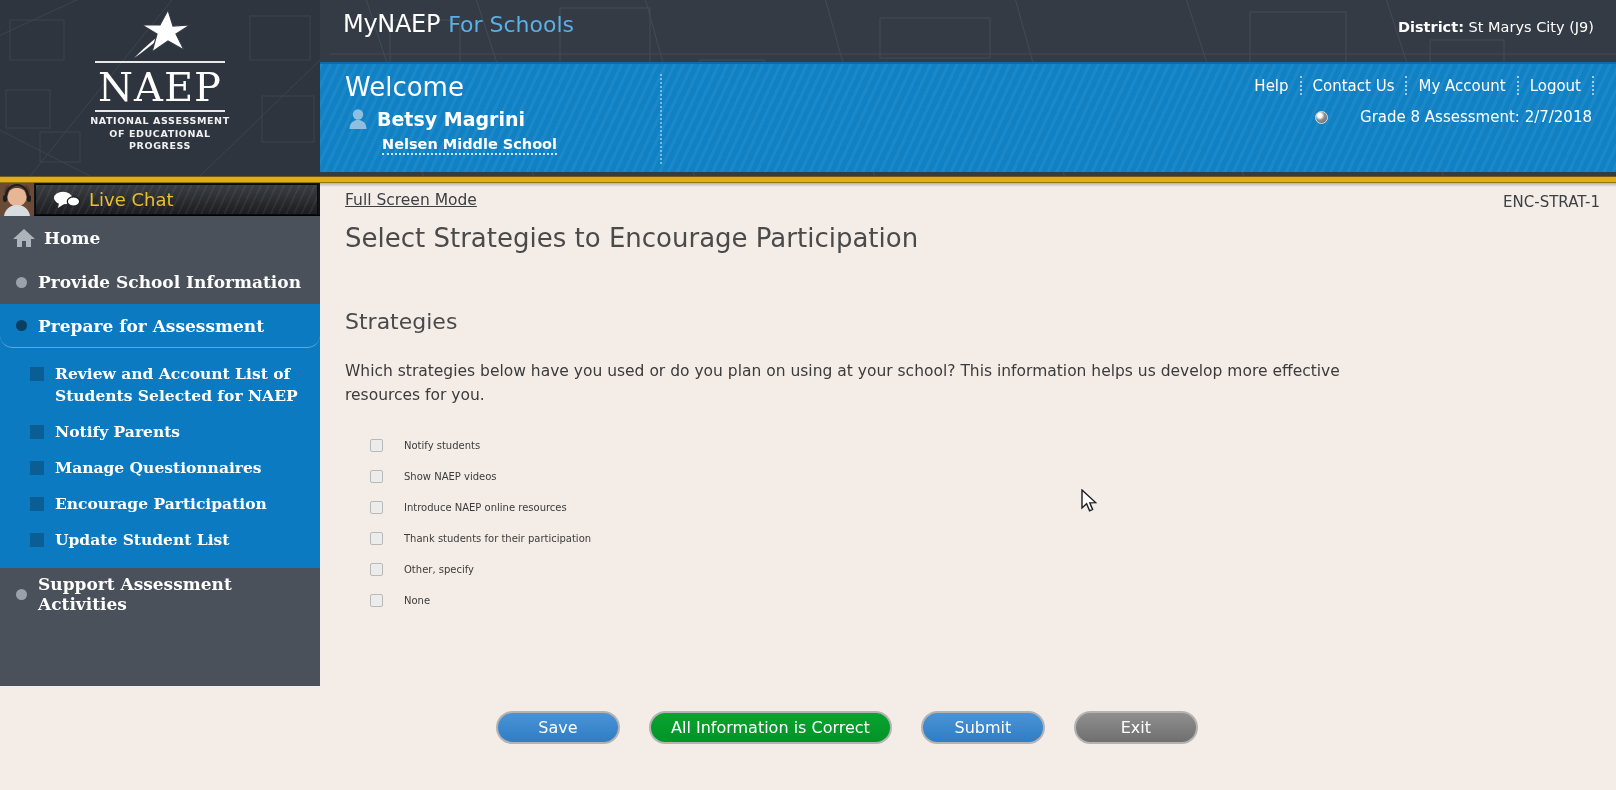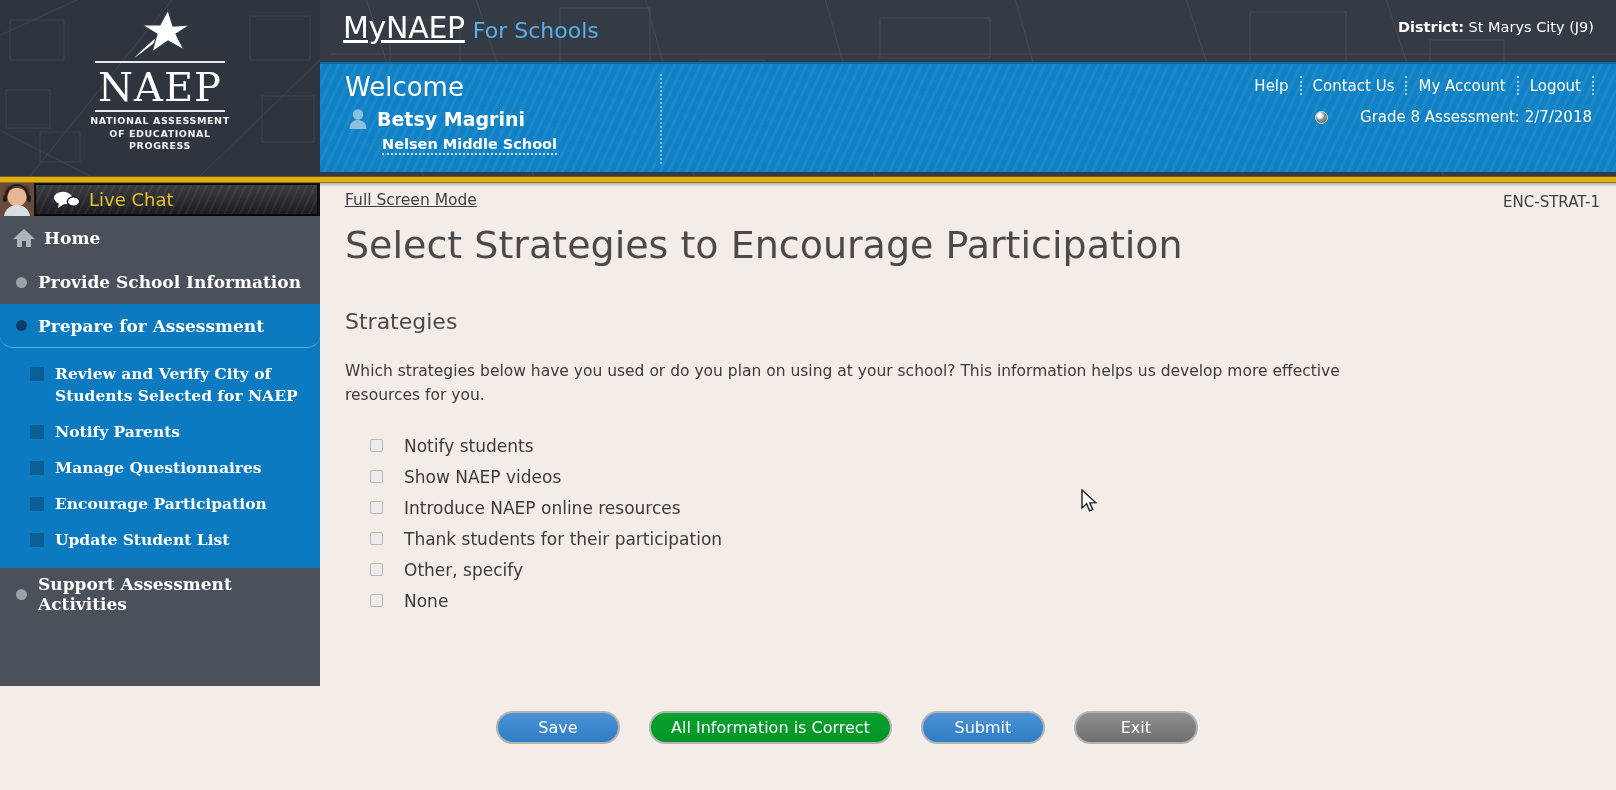--- a/index.html
+++ b/index.html
@@ -38,21 +38,21 @@
   }
   .logo-sub {
     font-size: 9.5px; letter-spacing: .6px; line-height: 12.5px;
     color: #f0f0f2; margin-top: 3px; font-weight: 600;
   }
 
   .brand {
     position: absolute; left: 343px; top: 10px;
     color: #fff; white-space: nowrap;
   }
-  .brand-my { font-size: 30px; font-weight: 400; letter-spacing: -.3px; color:#ffffff;text-decoration:underline; }
+  .brand-my { font-size: 24px; font-weight: 400; letter-spacing: -.3px; color:#ffffff; }
   .brand-for { font-size: 22px; color: #5ab0e8; margin-left: 8px; }
 
   .district {
     position: absolute; right: 22px; top: 19px;
     font-size: 14.5px; color: #fff; white-space: nowrap;
   }
   .district b { font-weight: 700; }
   .district span.val { font-weight: 400; }
 
   
@@ -190,40 +190,40 @@
   .fullscreen-link {
     position: absolute; left: 25px; top: 4px;
     font-size: 15.5px; color: #3c3f43; text-decoration: underline; cursor: pointer;
   }
   .page-code {
     position: absolute; right: 16px; top: 6px;
     font-size: 15px; color: #3c3f43;
   }
   .page-title {
     position: absolute; left: 25px; top: 36px;
-    font-size: 38px; color: #4a4a4a; font-weight: 400;
+    font-size: 26px; color: #4a4a4a; font-weight: 400;
   }
   .section-title {
     position: absolute; left: 25px; top: 122px;
     font-size: 22px; color: #4a4a4a; font-weight: 400;
   }
   .intro {
     position: absolute; left: 25px; top: 172px; width: 1030px;
     font-size: 15.5px; color: #3b3b3b; line-height: 24px;
   }
   .checklist { position: absolute; left: 50px; top: 243px; }
   .check-row {
     display: flex; align-items: center; height: 31px;
   }
   .cb {
     width: 13px; height: 13px; flex: 0 0 13px;
     background: #ececec; border: 1px solid #b9b9b9; border-radius: 2px;
     margin-right: 21px; cursor: pointer;
   }
-  .check-label { font-size: 17px; color: #3b3b3b; }
+  .check-label { font-size: 10px; color: #3b3b3b; }
 
   
   .btn-row {
     position: absolute; left: 176px; top: 524px;
     display: flex; gap: 29px;
   }
   .btn {
     height: 33px; border-radius: 17px; border: 2px solid #b3b3b3;
     display: flex; align-items: center; justify-content: center;
     font-size: 16px; color: #fff; cursor: pointer; white-space: nowrap;
@@ -373,21 +373,21 @@
     <div class="nav-section">
       <div class="nav-section-head">
         <span class="nav-bullet"></span>
         <span>Prepare for Assessment</span>
       </div>
 
       <div style="height:8px"></div>
 
       <div class="nav-sub">
         <span class="sub-box"></span>
-        <span>Review and Verify City of Students Selected for NAEP</span>
+        <span>Review and Account List of Students Selected for NAEP</span>
       </div>
       <div class="nav-sub">
         <span class="sub-box"></span>
         <span>Notify Parents</span>
       </div>
       <div class="nav-sub">
         <span class="sub-box"></span>
         <span>Manage Questionnaires</span>
       </div>
       <div class="nav-sub">

